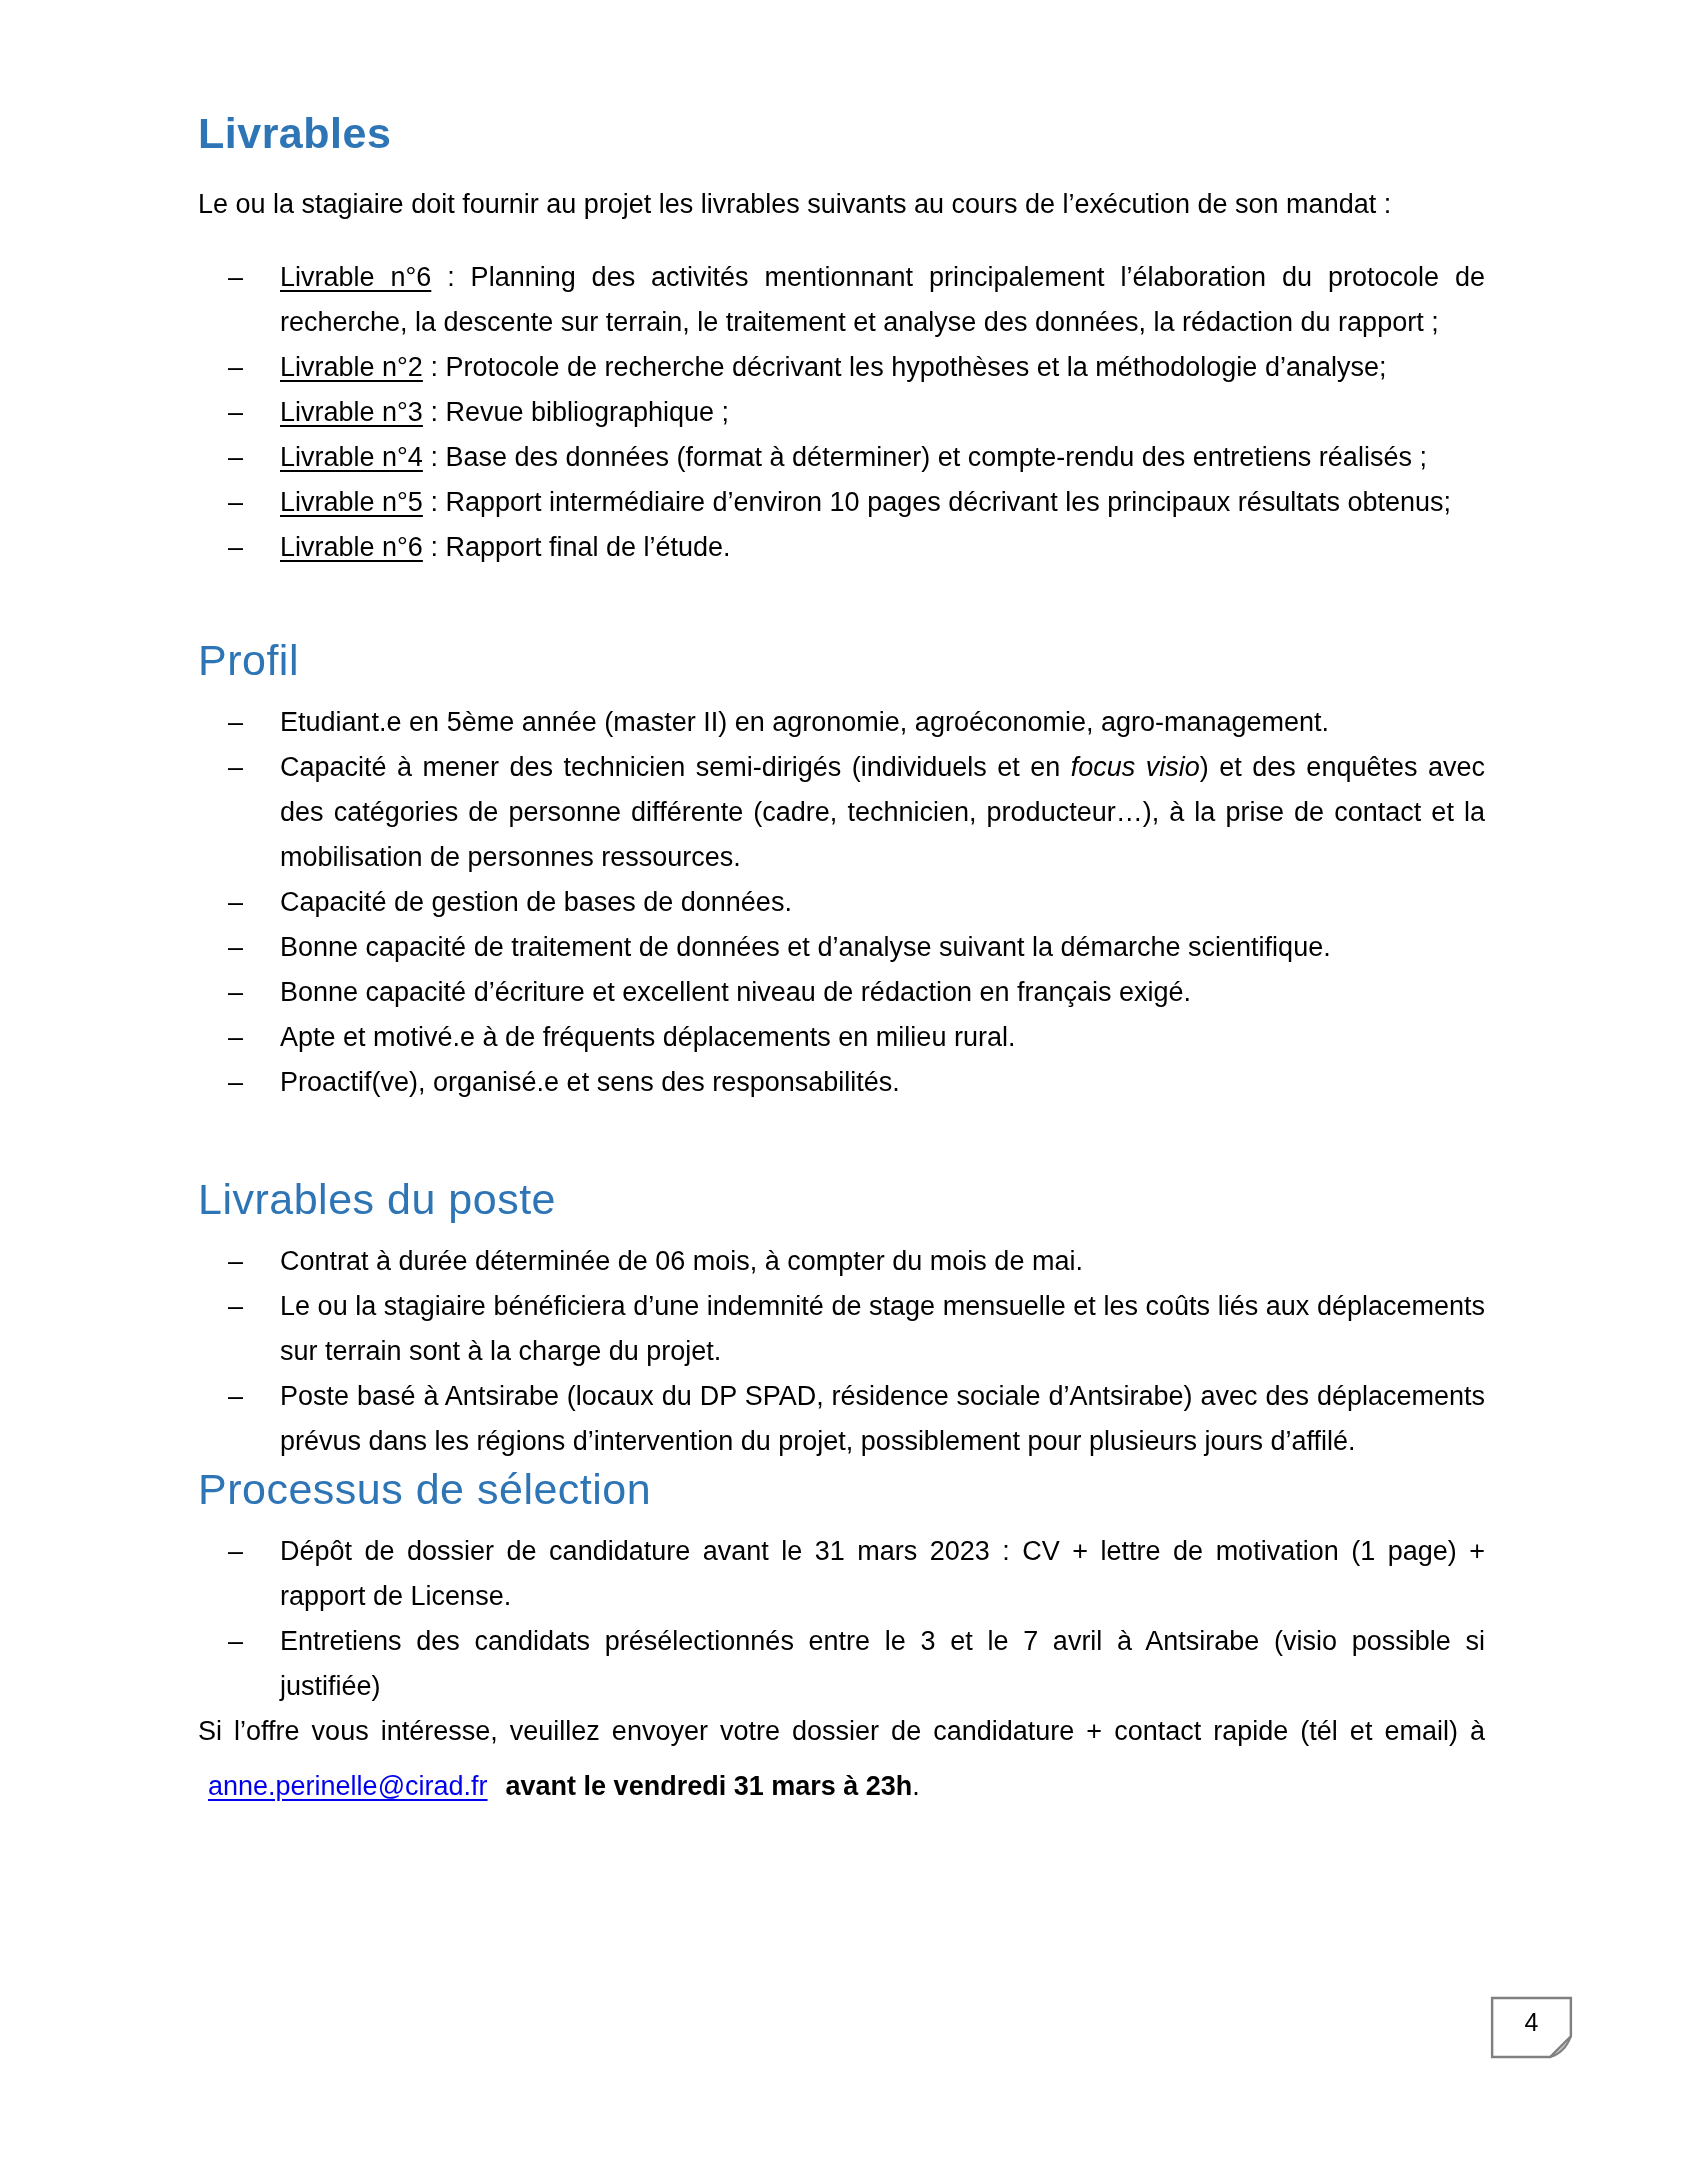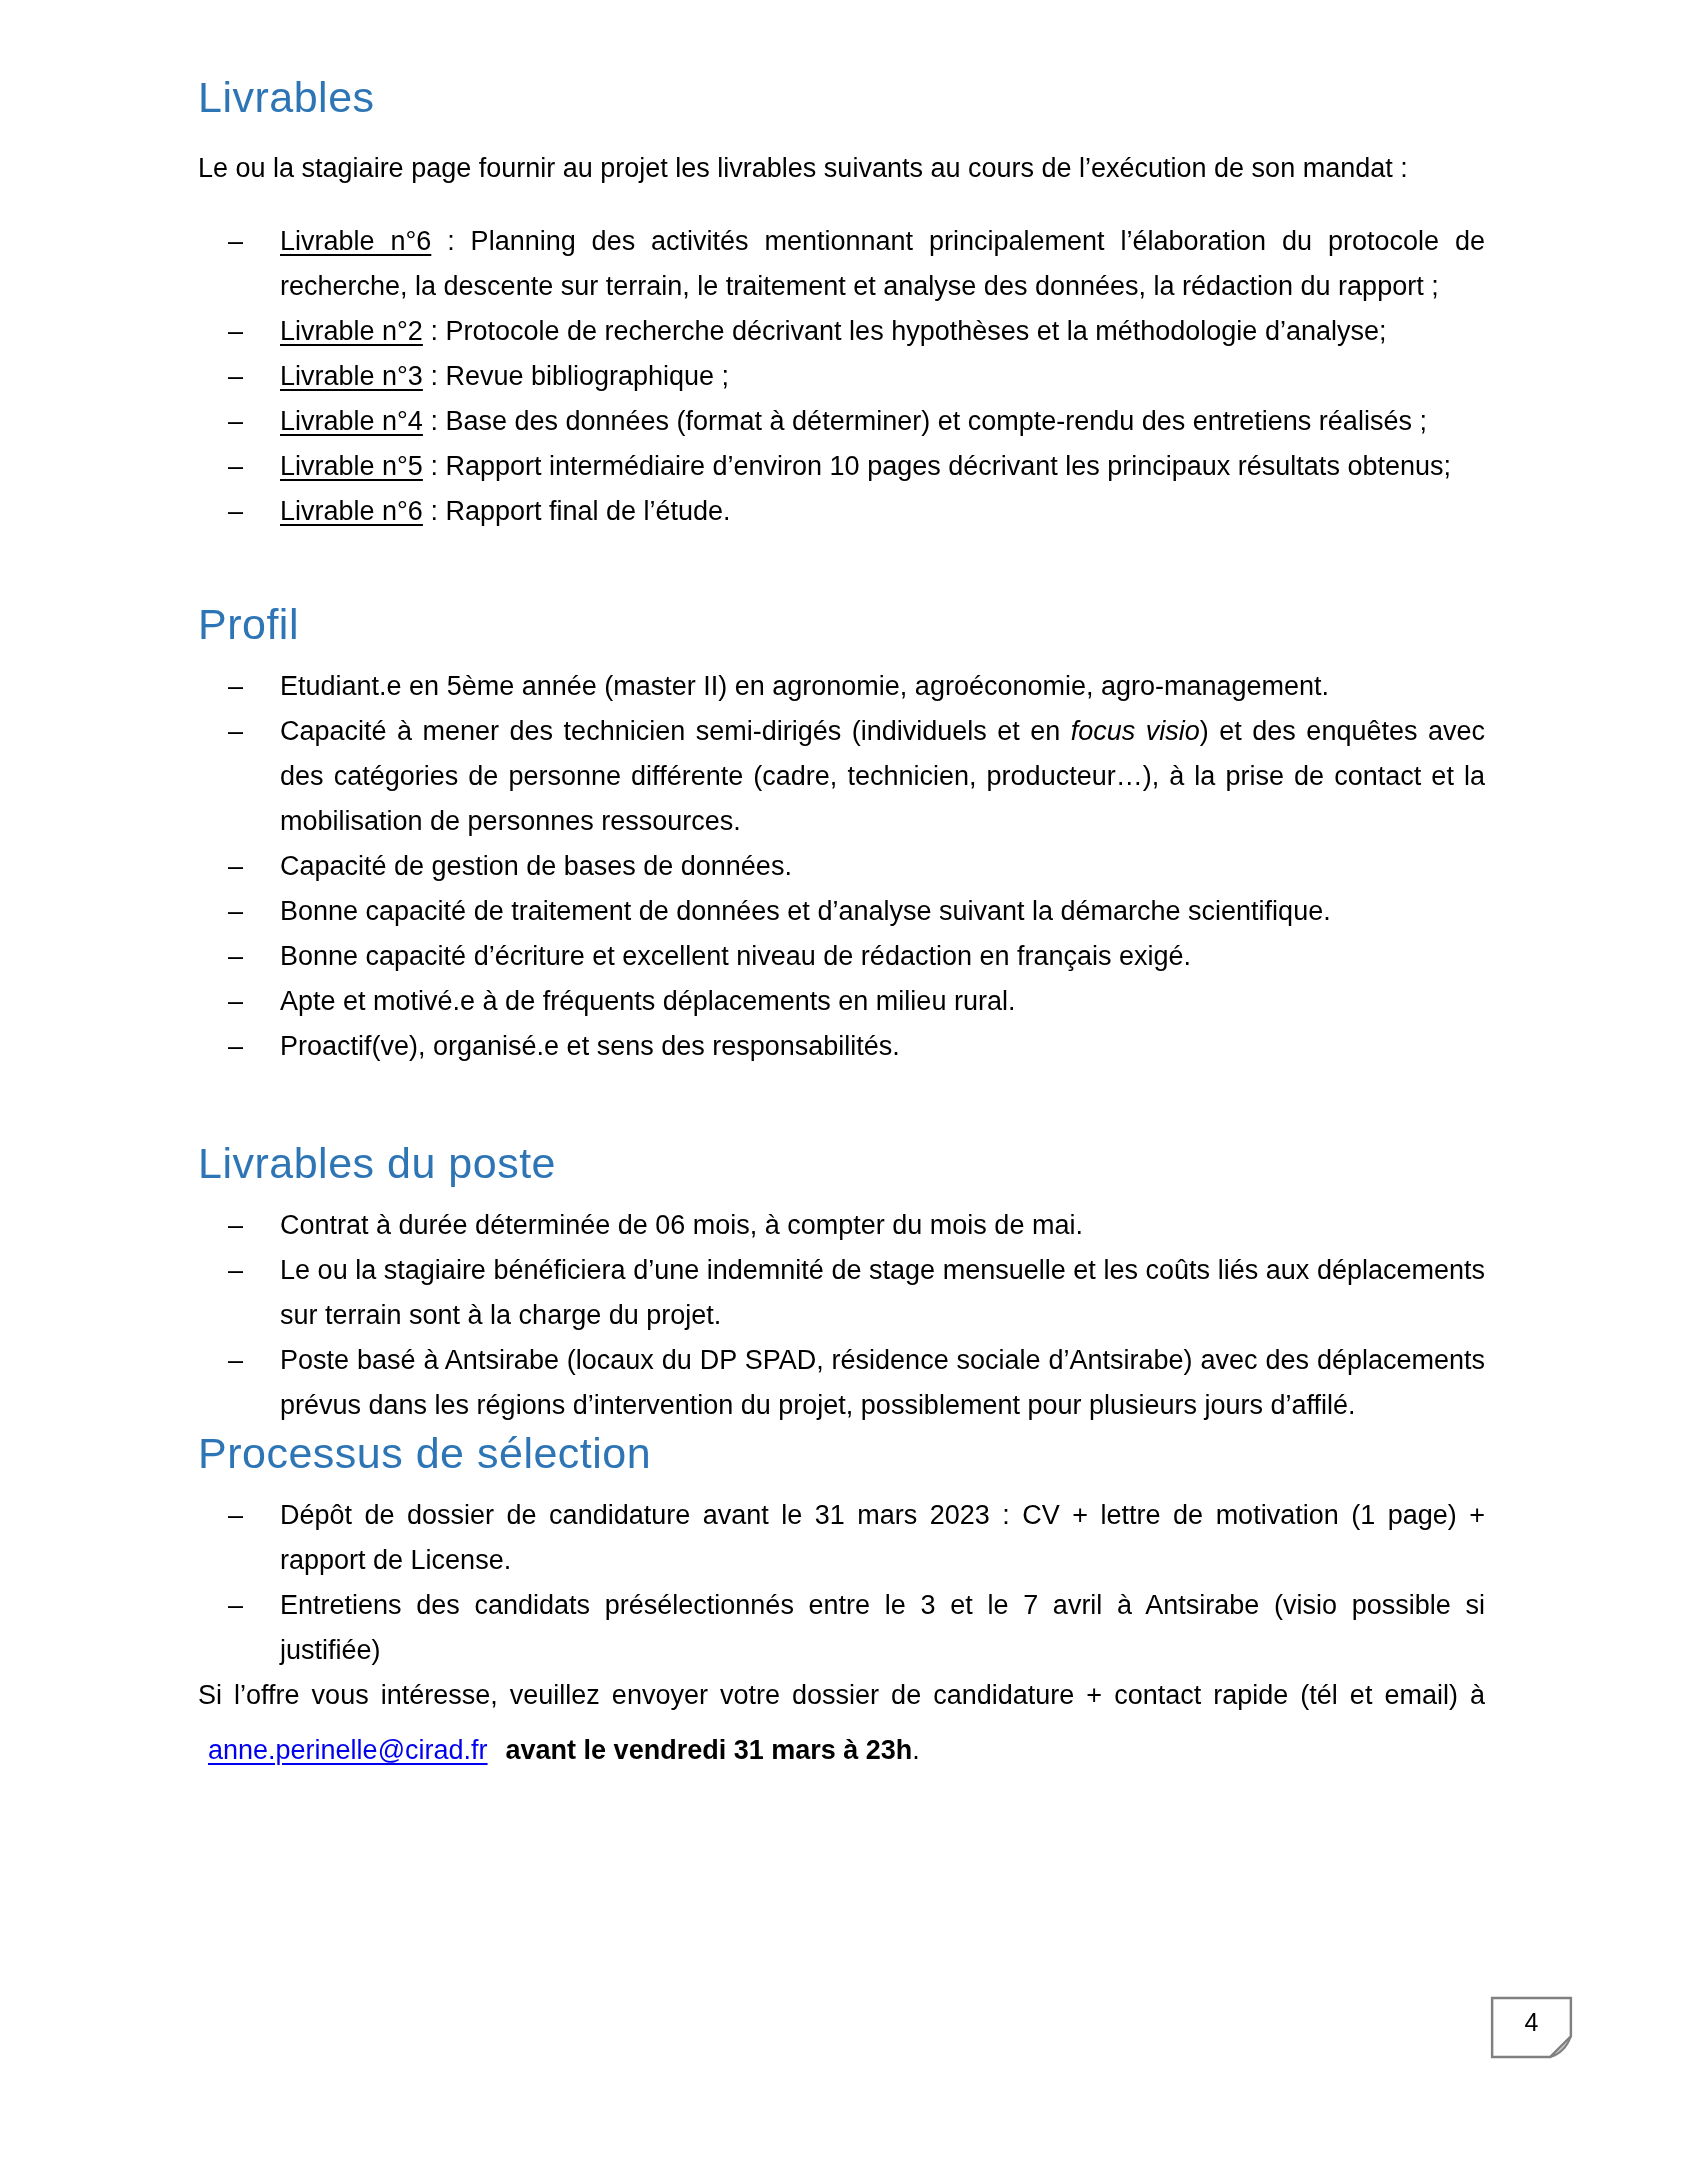--- a/index.html
+++ b/index.html
@@ -17,21 +17,21 @@
     width: 1287px;
   }
   h2 {
     font-weight: normal;
     color: #2E75B6;
     font-size: 43px;
     line-height: 50px;
     margin: 0;
     letter-spacing: 0.5px;
   }
-  .h-livrables  { margin-top: 72px; }
+  .h-livrables  { margin-top: 108px; font-weight: bold; }
   .h-profil     { margin-top: 65px; }
   .h-conditions { margin-top: 69px; }
   .h-processus  { }
 
   p.intro {
     font-size: 27px; line-height: 45px;
     margin: 24px 0 0 0;
     text-align: justify;
   }
   ul {
@@ -88,21 +88,21 @@
     color: #000000;
   }
 </style>
 </head>
 <body>
 
 <div class="content">
 
   <section>
     <h2 class="h-livrables">Livrables</h2>
-    <p class="intro">Le ou la stagiaire page fournir au projet les livrables suivants au cours de l’exécution de son mandat :</p>
+    <p class="intro">Le ou la stagiaire doit fournir au projet les livrables suivants au cours de l’exécution de son mandat :</p>
     <ul class="after-intro">
       <li><span class="marker">–</span><span class="u">Livrable n°6</span><span> : Planning des activités mentionnant principalement l’élaboration du protocole de recherche, la descente sur terrain, le traitement et analyse des données, la rédaction du rapport ;</span></li>
       <li><span class="marker">–</span><span class="u">Livrable n°2</span><span> : Protocole de recherche décrivant les hypothèses et la méthodologie d’analyse;</span></li>
       <li><span class="marker">–</span><span class="u">Livrable n°3</span><span> : Revue bibliographique ;</span></li>
       <li><span class="marker">–</span><span class="u">Livrable n°4</span><span> : Base des données (format à déterminer) et compte-rendu des entretiens réalisés ;</span></li>
       <li><span class="marker">–</span><span class="u">Livrable n°5</span><span> : Rapport intermédiaire d’environ 10 pages décrivant les principaux résultats obtenus;</span></li>
       <li><span class="marker">–</span><span class="u">Livrable n°6</span><span> : Rapport final de l’étude.</span></li>
     </ul>
   </section>
 

